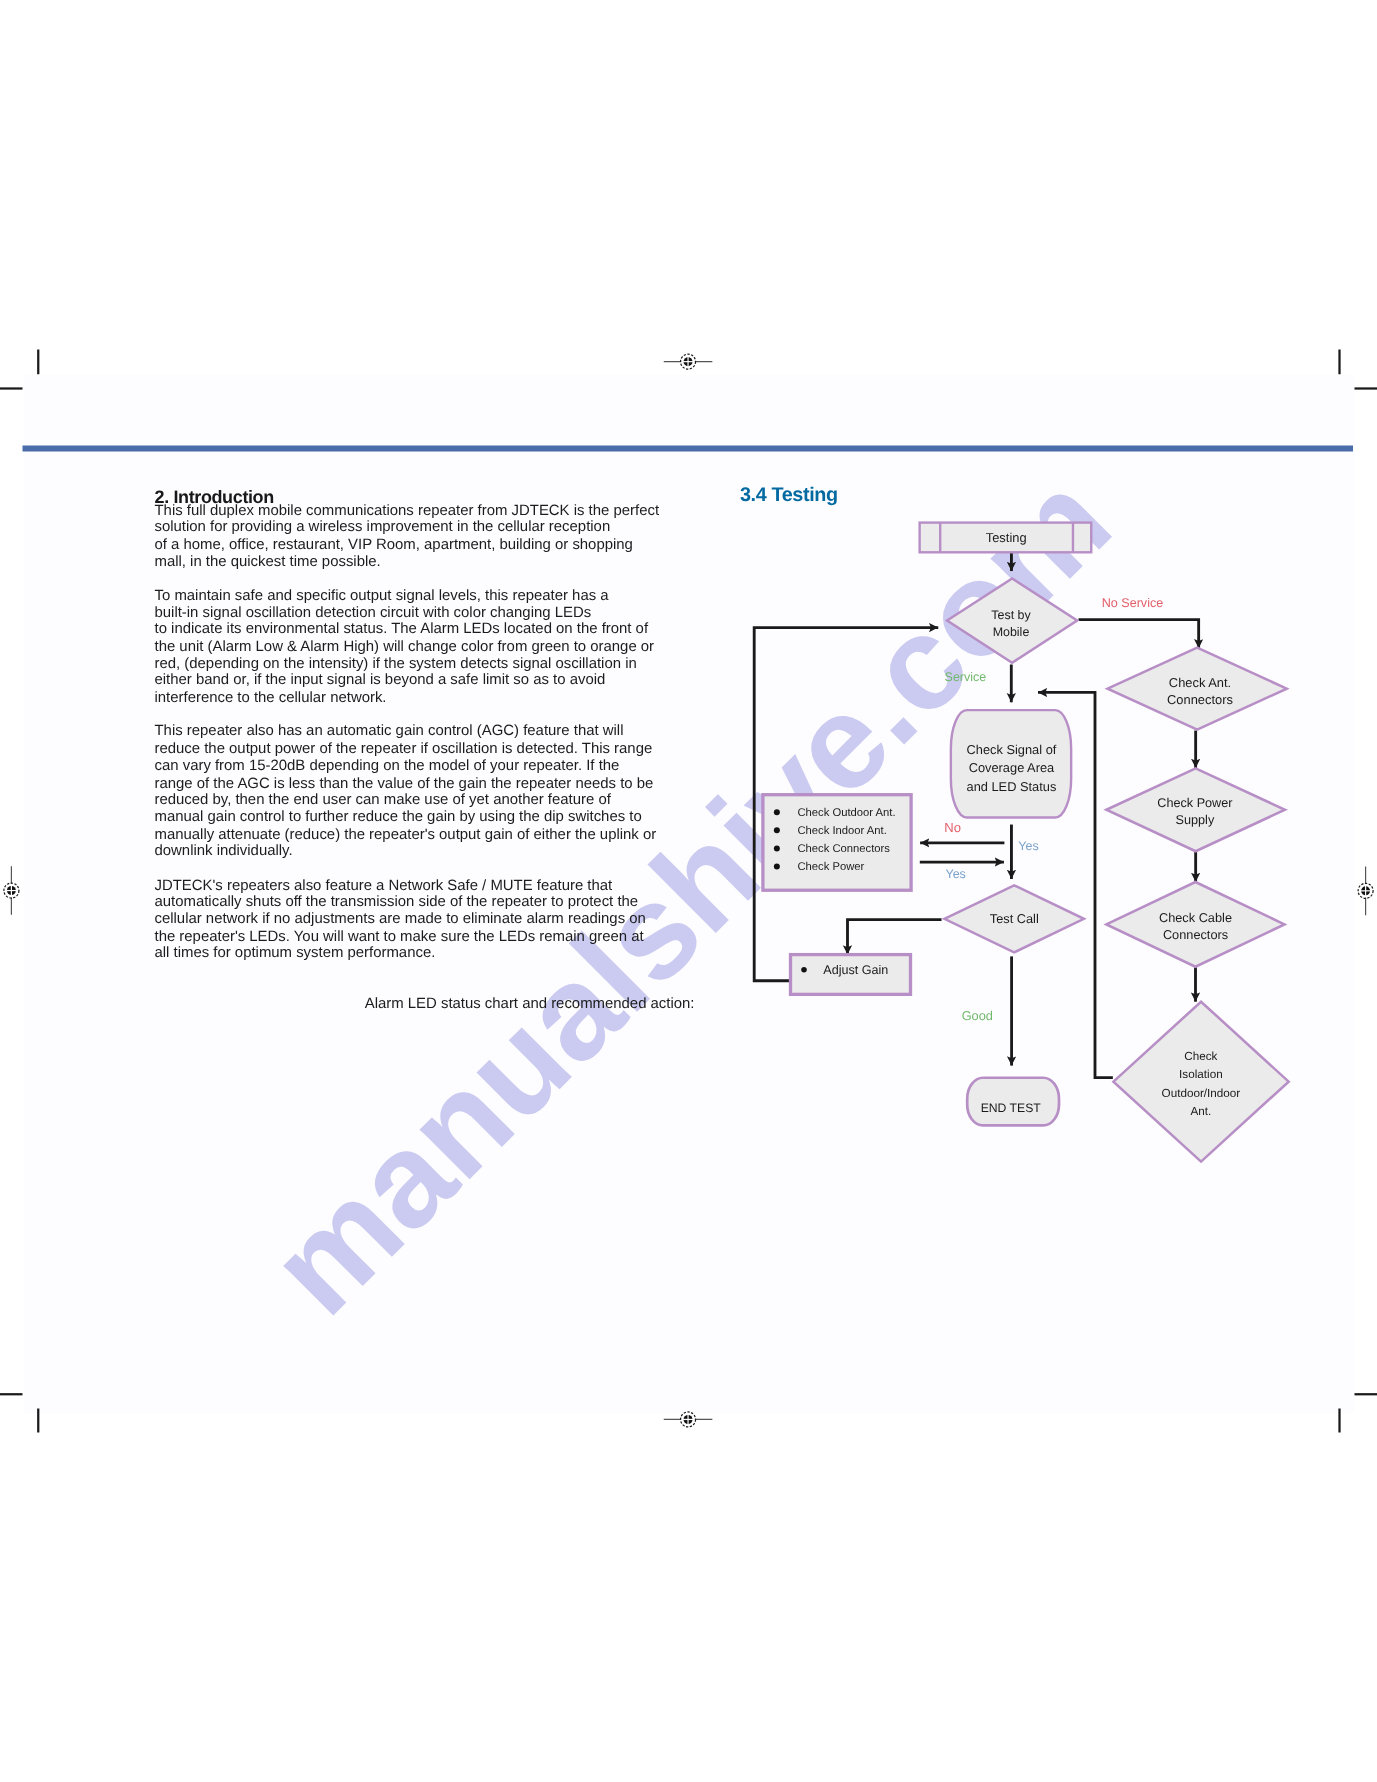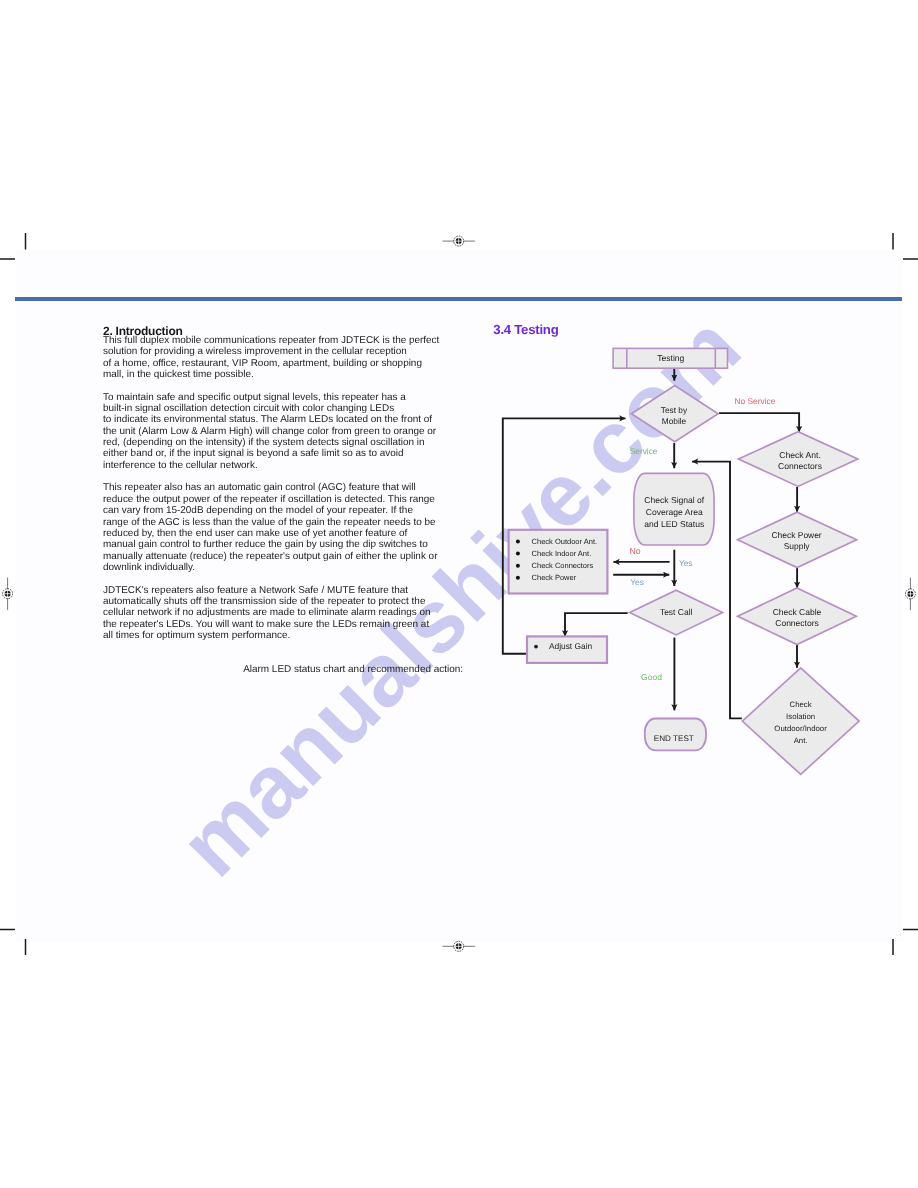--- a/index.html
+++ b/index.html
@@ -7,21 +7,21 @@
   .page{position:absolute;left:0;top:0;width:918px;height:1188px;background:#ffffff;}
 
   
   .sheet{position:absolute;left:16px;top:250px;width:887px;height:692px;background:#fdfdff;}
 
   
   .rule{position:absolute;left:15px;top:297px;width:887px;height:3.6px;background:#4a6cab;}
 
   
   .h-left{position:absolute;left:103px;top:323.6px;font-size:12px;font-weight:bold;color:#181818;letter-spacing:-0.25px;}
-  .h-right{position:absolute;left:493.3px;top:321.5px;font-size:13.2px;font-weight:bold;color:#6d28d9;letter-spacing:-0.25px;}
+  .h-right{position:absolute;left:493.3px;top:321.5px;font-size:13.2px;font-weight:bold;color:#0369a1;letter-spacing:-0.25px;}
 
   
   .body-col{position:absolute;left:103px;top:335px;width:360px;font-size:9.95px;line-height:11.35px;color:#1c1c1c;white-space:nowrap;}
   .body-col p{margin:0 0 11.35px 0;}
   .body-col p[data-name="paragraph-7"]{padding-top:11.35px;text-align:right;}
   .body-col p:last-child{margin-bottom:0;}
   .body-col b{font-weight:bold;}
 
   
   .wm{position:absolute;left:0;top:0;width:918px;height:1188px;pointer-events:none;}

